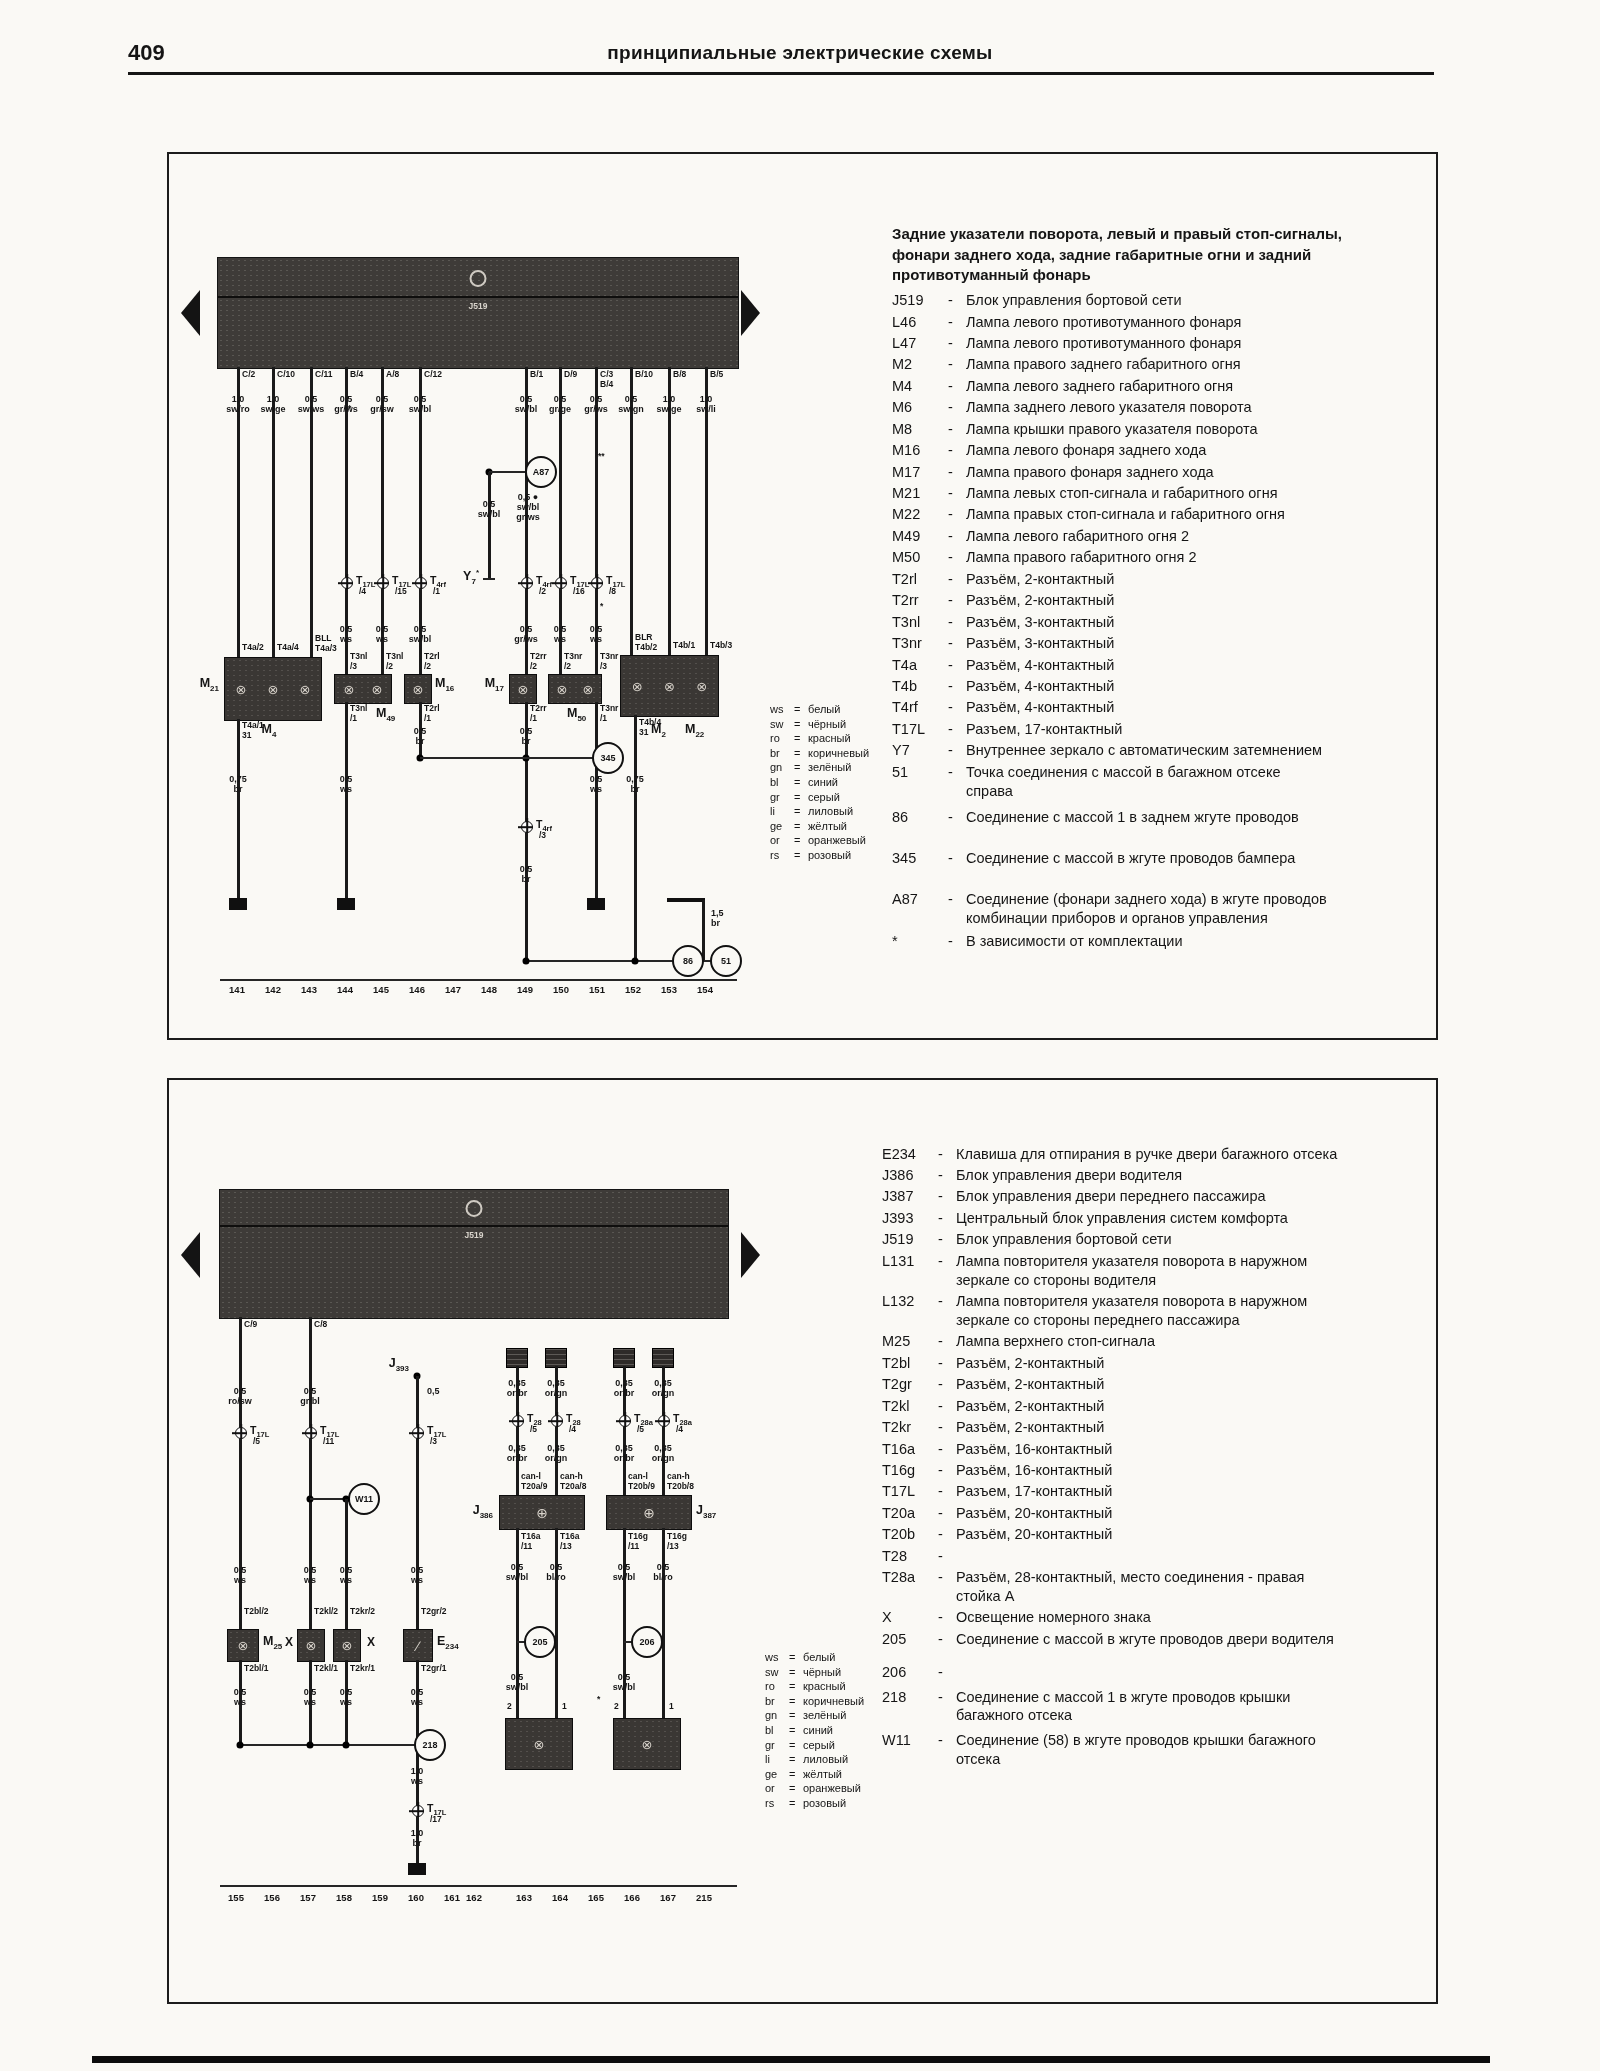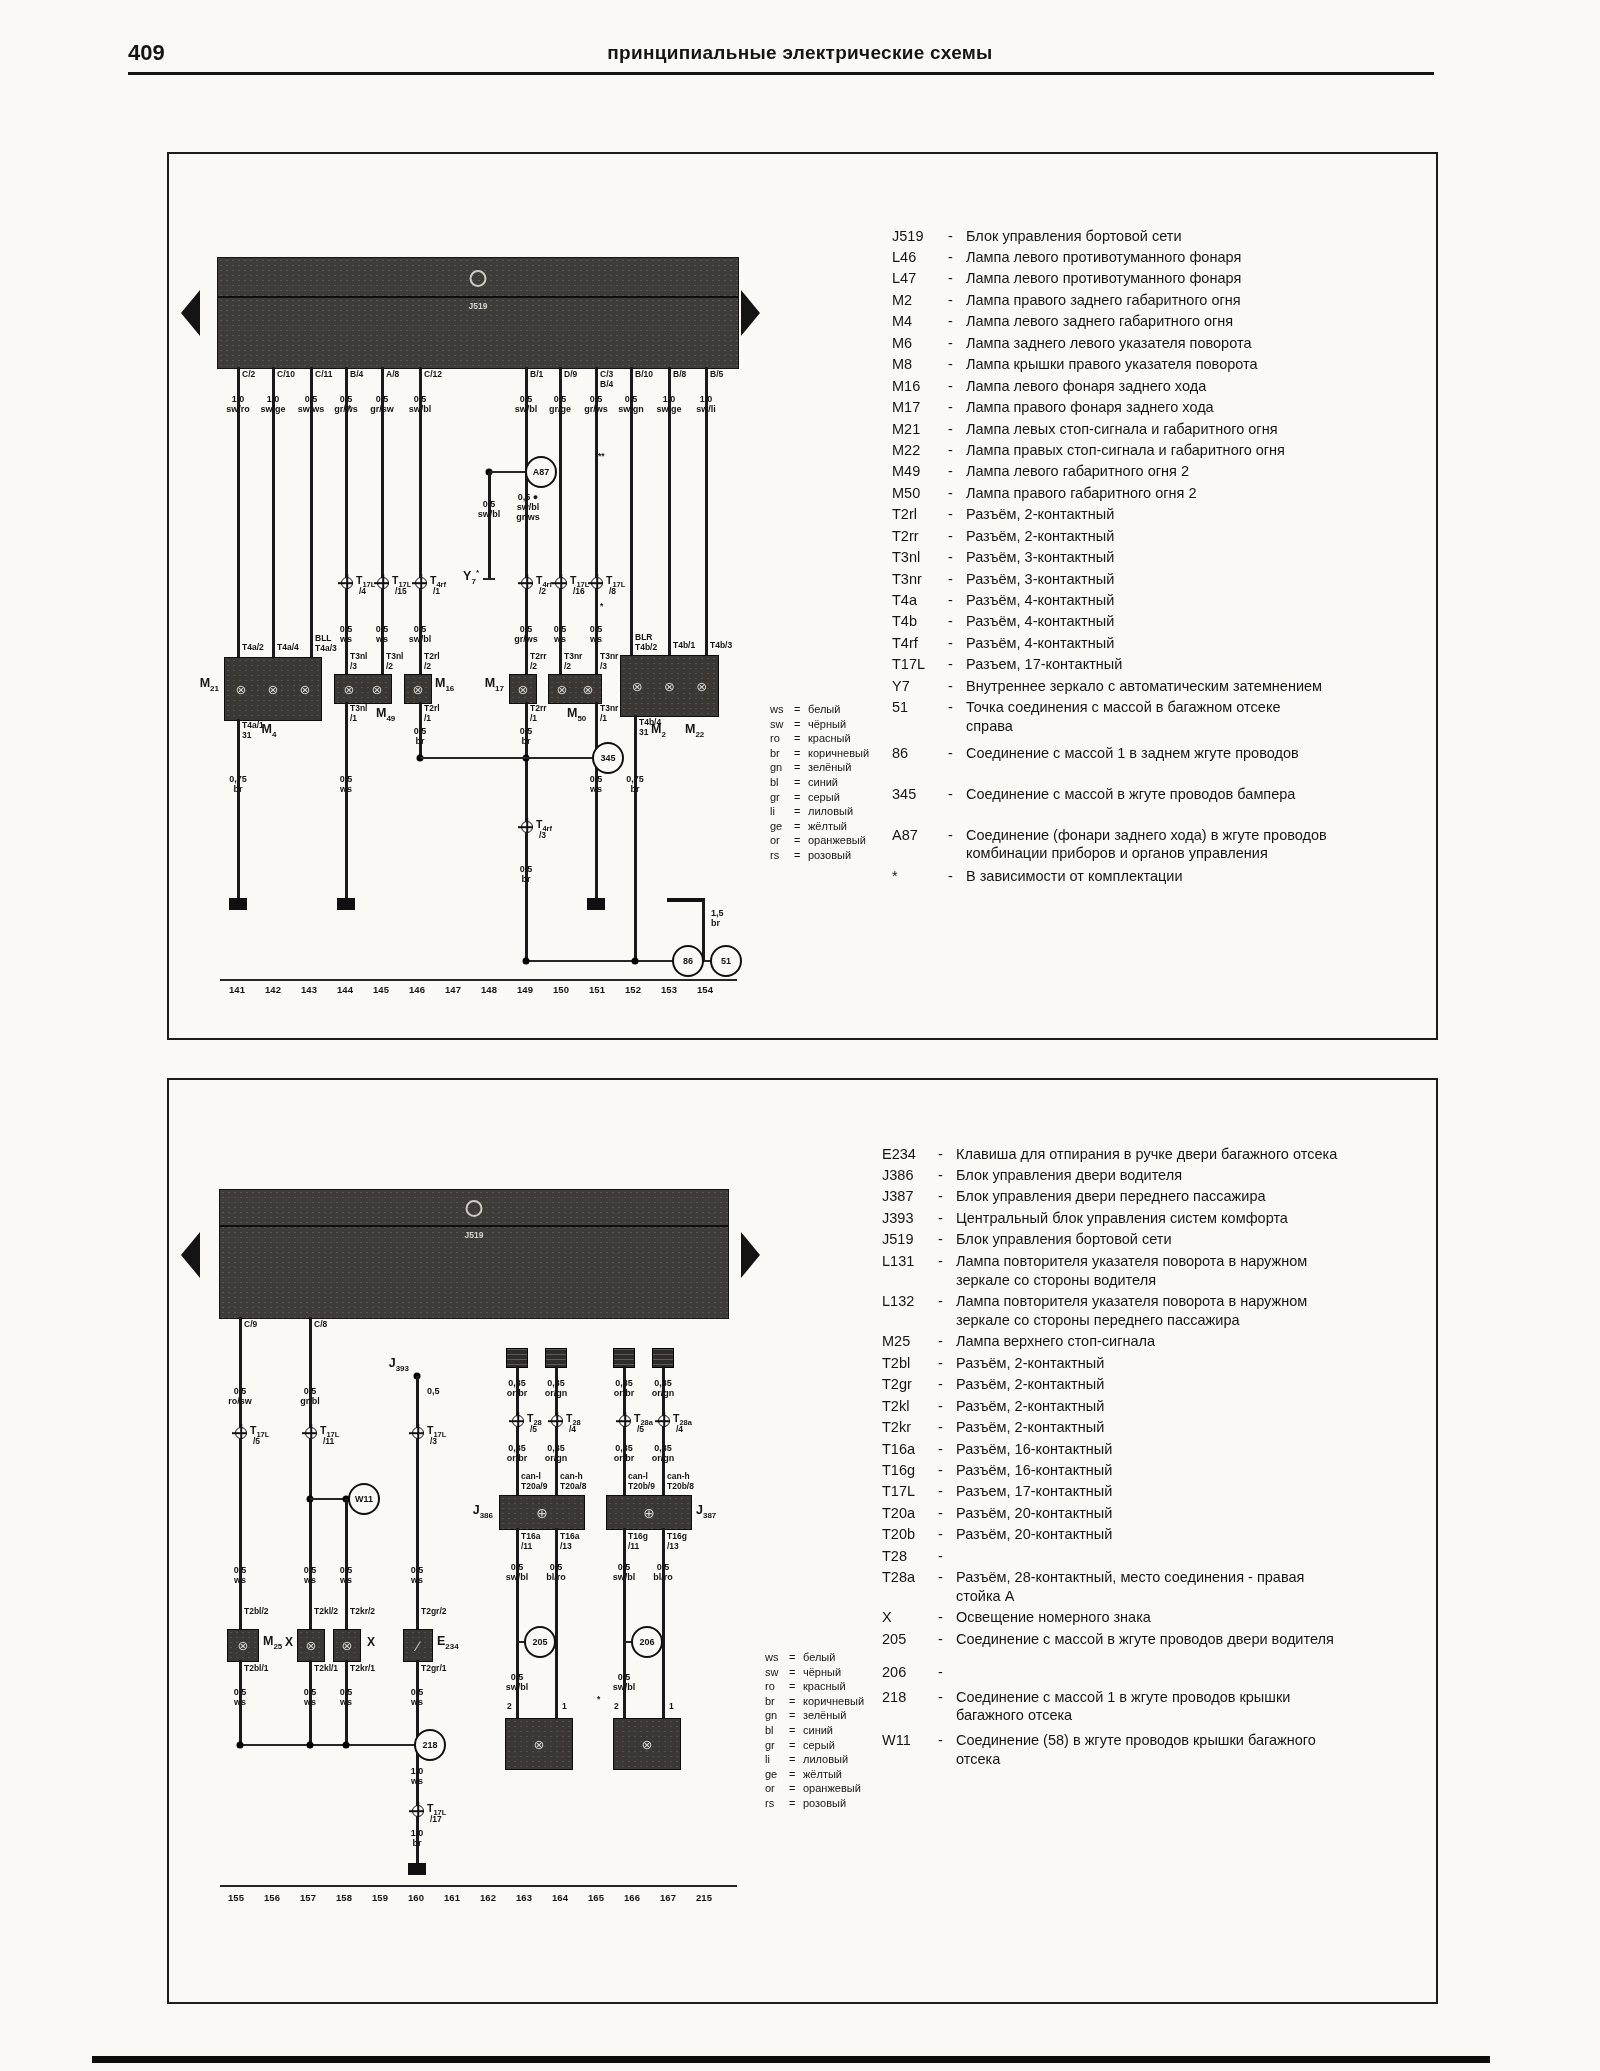--- a/index.html
+++ b/index.html
@@ -321,20 +321,23 @@
         <div class="d-track" style="left: 284px; top: 830px;">147</div>
         <div class="d-track" style="left: 320px; top: 830px;">148</div>
         <div class="d-track" style="left: 356px; top: 830px;">149</div>
         <div class="d-track" style="left: 392px; top: 830px;">150</div>
         <div class="d-track" style="left: 428px; top: 830px;">151</div>
         <div class="d-track" style="left: 464px; top: 830px;">152</div>
         <div class="d-track" style="left: 500px; top: 830px;">153</div>
         <div class="d-track" style="left: 536px; top: 830px;">154</div>
       </div>
     <div class="legend legend1">
+      <div class="legend-title">Задние указатели поворота, левый и правый стоп-сигналы,
+фонари заднего хода, задние габаритные огни и задний
+противотуманный фонарь</div>
       <div id="legrows1">
           <div class="legend-row">
             <div class="legend-key">J519</div>
             <div class="legend-dash">-</div>
             <div class="legend-desc">Блок управления бортовой сети</div>
           </div>
           <div class="legend-row">
             <div class="legend-key">L46</div>
             <div class="legend-dash">-</div>
             <div class="legend-desc">Лампа левого противотуманного фонаря</div>
@@ -727,21 +730,21 @@
           <div class="d-lamp">⊗</div>
         </div>
         <div class="d-hl" style="left: 51px; top: 805px; width: 517px;"></div>
         <div class="d-track" style="left: 67px; top: 812px;">155</div>
         <div class="d-track" style="left: 103px; top: 812px;">156</div>
         <div class="d-track" style="left: 139px; top: 812px;">157</div>
         <div class="d-track" style="left: 175px; top: 812px;">158</div>
         <div class="d-track" style="left: 211px; top: 812px;">159</div>
         <div class="d-track" style="left: 247px; top: 812px; text-align: center;">160</div>
         <div class="d-track" style="left: 283px; top: 812px;">161</div>
-        <div class="d-track" style="left: 319px; top: 812px; text-align: right;">162</div>
+        <div class="d-track" style="left: 305px; top: 812px; text-align: right;">162</div>
         <div class="d-track" style="left: 355px; top: 812px;">163</div>
         <div class="d-track" style="left: 391px; top: 812px;">164</div>
         <div class="d-track" style="left: 427px; top: 812px;">165</div>
         <div class="d-track" style="left: 463px; top: 812px;">166</div>
         <div class="d-track" style="left: 499px; top: 812px;">167</div>
         <div class="d-track" style="left: 535px; top: 812px;">215</div>
       </div>
     <div class="legend legend2">
       <div id="legrows2">
           <div class="legend-row">

